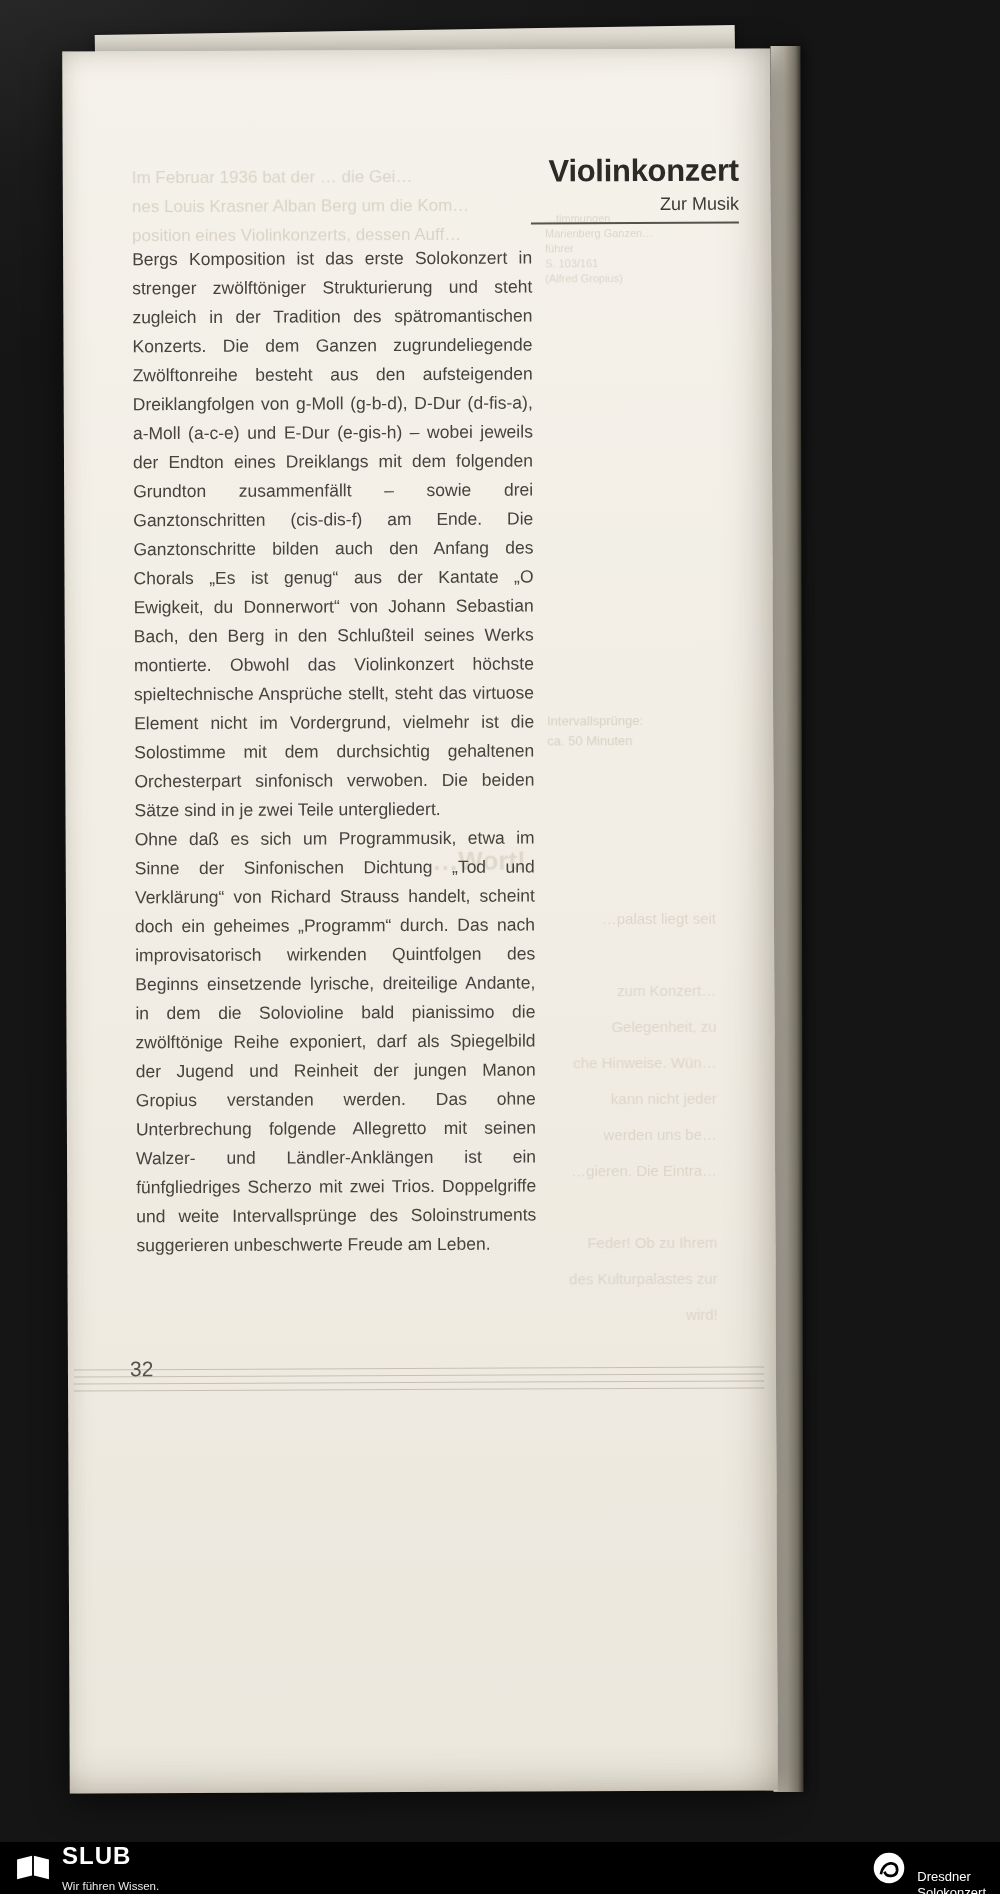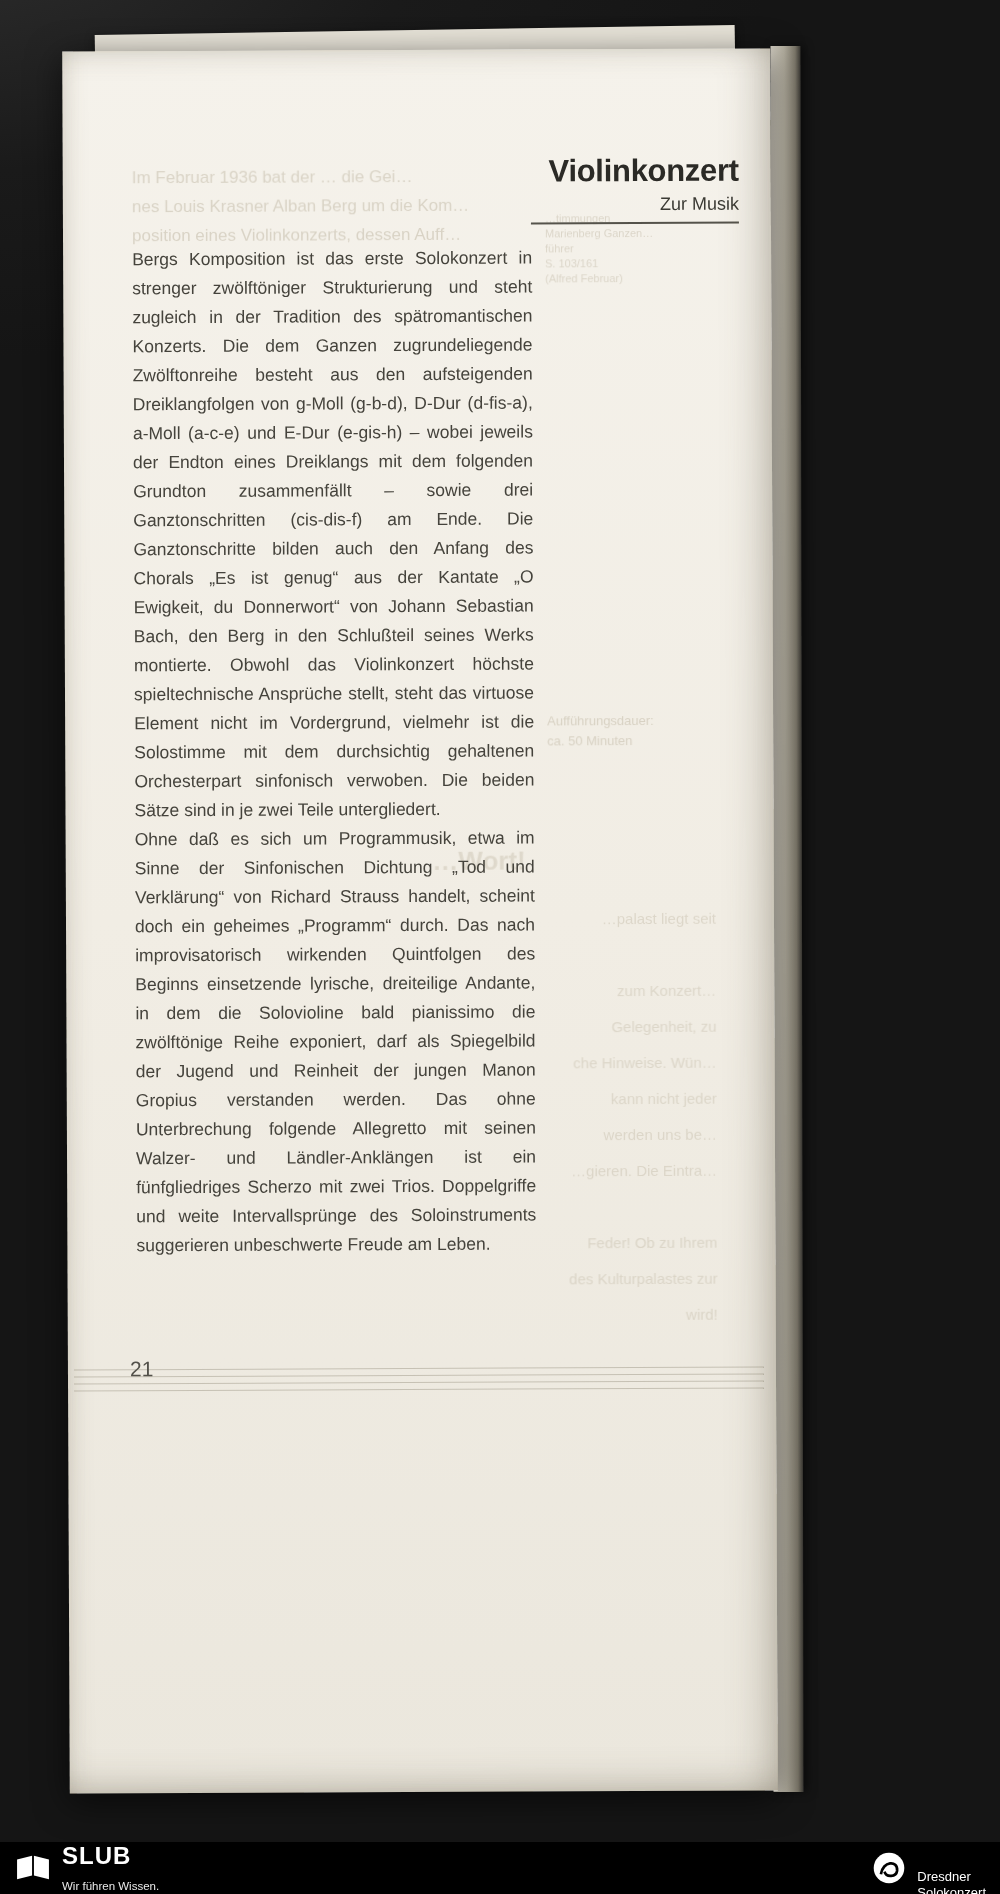--- a/index.html
+++ b/index.html
@@ -202,25 +202,25 @@
       <div>Im Februar 1936 bat der … die Gei…</div>
       <div>nes Louis Krasner Alban Berg um die Kom…</div>
       <div>position eines Violinkonzerts, dessen Auff…</div>
     </div>
 
     <div class="bleed bleed-margin">
       <div>…timmungen</div>
       <div>Marienberg Ganzen…</div>
       <div>führer</div>
       <div>S. 103/161</div>
-      <div>(Alfred Februar)</div>
+      <div>(Alfred Gropius)</div>
     </div>
 
     <div class="bleed bleed-duration">
-      <div>Aufführungsdauer:</div>
+      <div>Intervallsprünge:</div>
       <div>ca. 50 Minuten</div>
     </div>
 
     <div class="bleed bleed-headline">…Wort!</div>
 
     <div class="bleed bleed-lower">
       <div>…palast liegt seit</div>
       <div></div>
       <div>zum Konzert…</div>
       <div>Gelegenheit, zu</div>
@@ -244,21 +244,21 @@
       <p>Bergs Komposition ist das erste Solokonzert in strenger zwölftöniger Strukturierung und steht zugleich in der Tradition des spätromantischen Konzerts. Die dem Ganzen zugrundeliegende Zwölftonreihe besteht aus den aufsteigenden Dreiklangfolgen von g-Moll (g-b-d), D-Dur (d-fis-a), a-Moll (a-c-e) und E-Dur (e-gis-h) – wobei jeweils der Endton eines Dreiklangs mit dem folgenden Grundton zusammenfällt – sowie drei Ganztonschritten (cis-dis-f) am Ende. Die Ganztonschritte bilden auch den Anfang des Chorals „Es ist genug“ aus der Kantate „O Ewigkeit, du Donnerwort“ von Johann Sebastian Bach, den Berg in den Schlußteil seines Werks montierte. Obwohl das Violinkonzert höchste spieltechnische Ansprüche stellt, steht das virtuose Element nicht im Vordergrund, vielmehr ist die Solostimme mit dem durchsichtig gehaltenen Orchesterpart sinfonisch verwoben. Die beiden Sätze sind in je zwei Teile untergliedert.</p>
       <p>Ohne daß es sich um Programmusik, etwa im Sinne der Sinfonischen Dichtung „Tod und Verklärung“ von Richard Strauss handelt, scheint doch ein geheimes „Programm“ durch. Das nach improvisatorisch wirkenden Quintfolgen des Beginns einsetzende lyrische, dreiteilige Andante, in dem die Solovioline bald pianissimo die zwölftönige Reihe exponiert, darf als Spiegelbild der Jugend und Reinheit der jungen Manon Gropius verstanden werden. Das ohne Unterbrechung folgende Allegretto mit seinen Walzer- und Ländler-Anklängen ist ein fünfgliedriges Scherzo mit zwei Trios. Doppelgriffe und weite Intervallsprünge des Soloinstruments suggerieren unbeschwerte Freude am Leben.</p>
     </div>
 
     <div class="ruled-lines">
       <div class="rline"></div>
       <div class="rline"></div>
       <div class="rline"></div>
       <div class="rline"></div>
     </div>
-    <div class="page-number">21</div>
+    <div class="page-number">32</div>
 
     <div class="page-shading"></div>
   </div>
 
   <div class="bottom-bar">
     <div class="slub-block">
       <span class="icon-wrap">
         <svg width="38" height="30" viewBox="0 0 40 32" aria-hidden="true">
           <path d="M3 28 L3 7 L19 3 L19 24 Z" fill="#ffffff"></path>
           <path d="M21 3 L37 7 L37 28 L21 24 Z" fill="#ffffff"></path>

